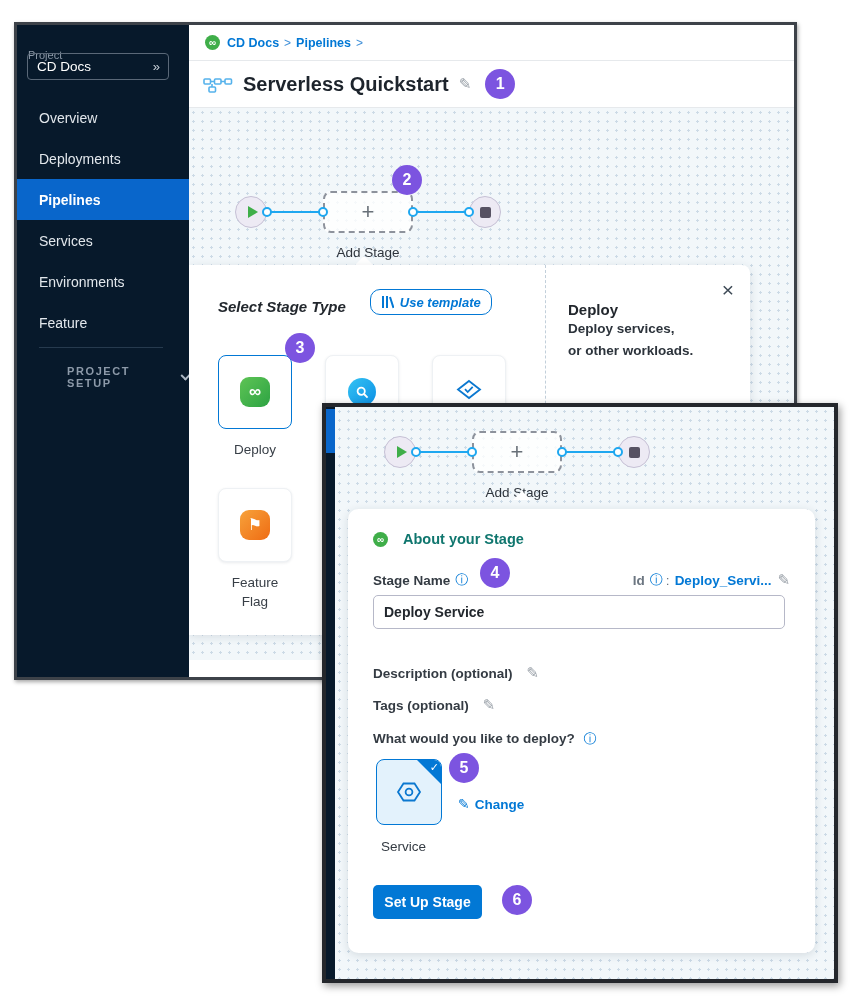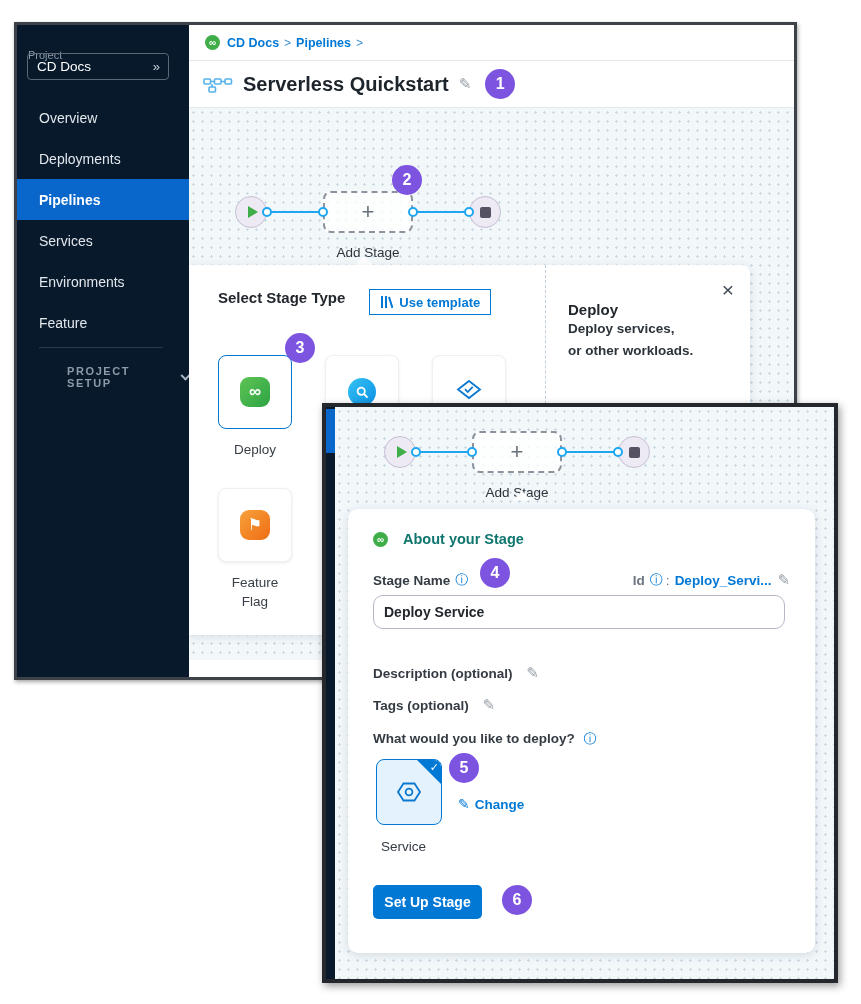--- a/index.html
+++ b/index.html
@@ -65,23 +65,23 @@
     font-size:22px; color:#687078; cursor:pointer; }
   .addlabel { margin-top:12px; font-size:13.5px; color:#2e343c; }
 
   .notch { width:0; height:0; border-left:9px solid transparent; border-right:9px solid transparent;
     border-bottom:9px solid #fff; position:absolute; }
 
   
   .popup { position:absolute; left:0; top:157px; width:561px; height:370px; background:#fff;
     border-radius:0 8px 8px 0; box-shadow:0 2px 10px rgba(31,48,63,.12); }
   .popup-left { position:absolute; left:0; top:0; width:356px; height:100%; padding:24px 0 0 29px; }
-  .sst-head { display:flex; align-items:flex-start; }
+  .sst-head { display:flex; align-items:flex-end;font-style:italic; }
   .sst-title { font-size:15px; font-weight:700; color:#22272d; }
-  .tmpl-btn { margin-left:24px; border:1.5px solid #0278d5; border-radius:0; height:26px;
+  .tmpl-btn { margin-left:24px; border:1.5px solid #0278d5; border-radius:10px; height:26px;
     display:flex; align-items:center; padding:0 10px; color:#0278d5; font-size:13px;
     font-weight:700; cursor:pointer; background:#fff; }
   .tmpl-ic { margin-right:6px; display:block; }
   .tiles { position:absolute; left:29px; top:90px; display:flex; gap:33px; }
   .tile { width:74px; height:74px; background:#fff; border-radius:8px;
     border:1px solid #eef1f4; box-shadow:0 1px 3px rgba(40,60,80,.10);
     display:flex; align-items:center; justify-content:center; cursor:pointer; }
   .tile.selected { border:1.6px solid #0278d5; box-shadow:none; }
   .tile-label { position:absolute; width:74px; text-align:center; font-size:13.5px;
     color:#383f47; line-height:19px; }
@@ -116,21 +116,21 @@
   .about-row { position:absolute; left:25px; top:22px; display:flex; align-items:center; }
   .about-title { font-size:14.5px; font-weight:700; color:#0f766e; margin-left:8px; }
   .field-row { position:absolute; left:25px; top:62px; right:25px; display:flex; align-items:center; }
   .lbl { font-size:13.5px; font-weight:700; color:#343b43; }
   .info-i { color:#0278d5; font-size:13px; margin-left:5px; cursor:pointer; font-weight:400; }
   .id-group { margin-left:auto; display:flex; align-items:center; font-size:13.5px; }
   .id-lbl { color:#6c7681; font-weight:600; }
   .id-colon { color:#6c7681; margin:0 5px 0 3px; }
   .id-val { color:#0278d5; font-weight:700; cursor:pointer; }
   .txt-input { position:absolute; left:25px; top:86px; width:412px; height:34px;
-    border:1px solid #b6b8c8; border-radius:10px; font-size:14px; font-weight:600;
+    border:1px solid #b6b8c8; border-radius:5px; font-size:14px; font-weight:600;
     color:#22272d; padding:16px 10px; font-family:"Liberation Sans",sans-serif; }
   .opt-row { position:absolute; left:25px; font-size:13.5px; font-weight:700; color:#343b43; }
   .svc-tile { position:absolute; left:28px; top:250px; width:66px; height:66px;
     background:#e3f2fc; border:1.6px solid #0278d5; border-radius:8px; overflow:hidden;
     display:flex; align-items:center; justify-content:center; cursor:pointer; }
   .svc-corner { position:absolute; right:0; top:0; width:0; height:0;
     border-left:24px solid transparent; border-top:24px solid #0278d5; }
   .svc-check { position:absolute; right:2px; top:1px; color:#fff; font-size:11px; font-weight:700; }
   .change-link { position:absolute; left:110px; top:287px; color:#0278d5; font-size:13.5px;
     font-weight:700; cursor:pointer; display:flex; align-items:center; }

